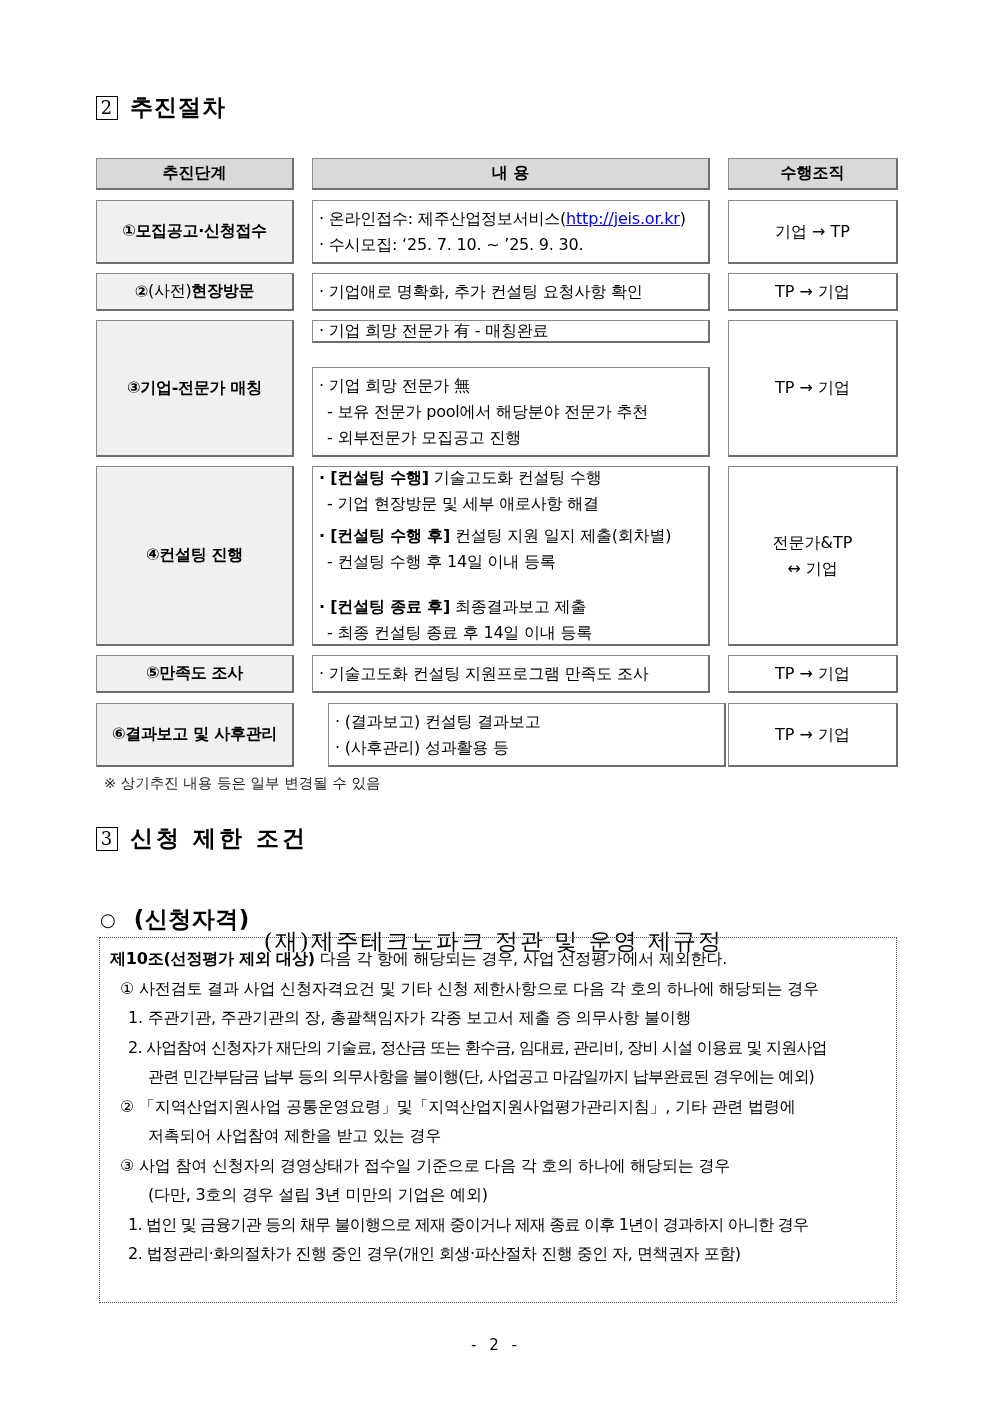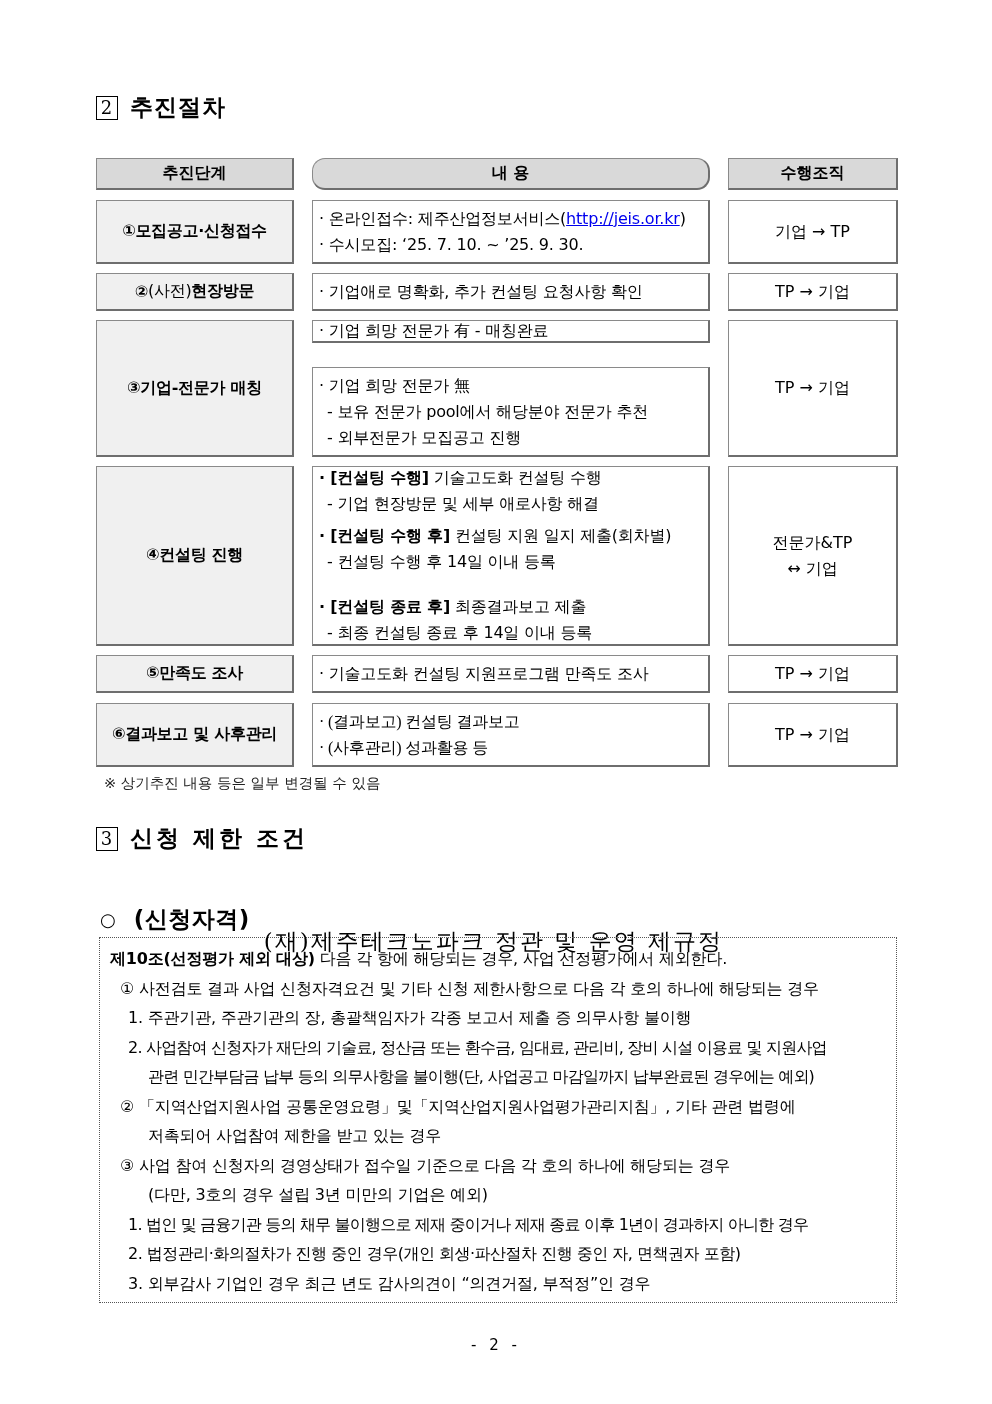--- a/index.html
+++ b/index.html
@@ -30,21 +30,21 @@
 </style>
 </head>
 <body>
 
 <div class="abs sec-title" style="left:96px; top:92px;">
   <span class="sec-num">2</span>
   <span>추진절차</span>
 </div>
 
 <div class="box hdr" style="left:96px; top:158px; width:198px; height:32px;">추진단계</div>
-<div class="box hdr" style="left:312px; top:158px; width:398px; height:32px;border-radius:13px;">내 용</div>
+<div class="box hdr" style="left:312px; top:158px; width:398px; height:32px;">내 용</div>
 <div class="box hdr" style="left:728px; top:158px; width:170px; height:32px;">수행조직</div>
 
 <div class="box stage" style="left:96px; top:200px; width:198px; height:64px;">①모집공고·신청접수</div>
 <div class="box content" style="left:312px; top:200px; width:398px; height:64px;">
   <div>
     <span>· 온라인접수: 제주산업정보서비스(</span><span class="link">http://jeis.or.kr</span><span>)</span>
   </div>
   <div>· 수시모집: ‘25. 7. 10. ~ ’25. 9. 30.</div>
 </div>
 <div class="box org" style="left:728px; top:200px; width:170px; height:64px;">기업 → TP</div>
@@ -84,21 +84,21 @@
   <div>↔ 기업</div>
 </div>
 
 <div class="box stage" style="left:96px; top:655px; width:198px; height:38px;">⑤만족도 조사</div>
 <div class="box content" style="left:312px; top:655px; width:398px; height:38px;">
   <div>· 기술고도화 컨설팅 지원프로그램 만족도 조사</div>
 </div>
 <div class="box org" style="left:728px; top:655px; width:170px; height:38px;">TP → 기업</div>
 
 <div class="box stage" style="left:96px; top:703px; width:198px; height:64px;">⑥결과보고 및 사후관리</div>
-<div class="box content" style="left:312px; top:703px; width:398px; height:64px;font-family:Liberation Serif, serif;">
+<div class="box content" style="left:328px; top:703px; width:398px; height:64px;">
   <div>· (결과보고) 컨설팅 결과보고</div>
   <div>· (사후관리) 성과활용 등</div>
 </div>
 <div class="box org" style="left:728px; top:703px; width:170px; height:64px;">TP → 기업</div>
 
 <div class="abs note" style="left:104px; top:774px;">※ 상기추진 내용 등은 일부 변경될 수 있음</div>
 
 <div class="abs sec-title" style="left:96px; top:823px;">
   <span class="sec-num">3</span>
   <span style="letter-spacing:3px;">신청 제한 조건</span>
@@ -115,16 +115,15 @@
   <div class="reg-line ind1">① 사전검토 결과 사업 신청자격요건 및 기타 신청 제한사항으로 다음 각 호의 하나에 해당되는 경우</div>
   <div class="reg-line ind2">1. 주관기관, 주관기관의 장, 총괄책임자가 각종 보고서 제출 증 의무사항 불이행</div>
   <div class="reg-line ind2" style="letter-spacing:-0.8px;">2. 사업참여 신청자가 재단의 기술료, 정산금 또는 환수금, 임대료, 관리비, 장비 시설 이용료 및 지원사업</div>
   <div class="reg-line ind3" style="letter-spacing:-0.8px;">관련 민간부담금 납부 등의 의무사항을 불이행(단, 사업공고 마감일까지 납부완료된 경우에는 예외)</div>
   <div class="reg-line ind1">② 「지역산업지원사업 공통운영요령」및「지역산업지원사업평가관리지침」, 기타 관련 법령에</div>
   <div class="reg-line ind3">저촉되어 사업참여 제한을 받고 있는 경우</div>
   <div class="reg-line ind1">③ 사업 참여 신청자의 경영상태가 접수일 기준으로 다음 각 호의 하나에 해당되는 경우</div>
   <div class="reg-line ind3">(다만, 3호의 경우 설립 3년 미만의 기업은 예외)</div>
   <div class="reg-line ind2" style="letter-spacing:-0.8px;">1. 법인 및 금융기관 등의 채무 불이행으로 제재 중이거나 제재 종료 이후 1년이 경과하지 아니한 경우</div>
   <div class="reg-line ind2" style="letter-spacing:-0.5px;">2. 법정관리·화의절차가 진행 중인 경우(개인 회생·파산절차 진행 중인 자, 면책권자 포함)</div>
-  <div class="reg-line ind2">3. 외부감사 기업인 경우 최근 년도 감사의견이 “의견거절, 부적정”인 경우</div>
 </div>
 
 <div class="page-num">- 2 -</div>
 
 </body></html>

